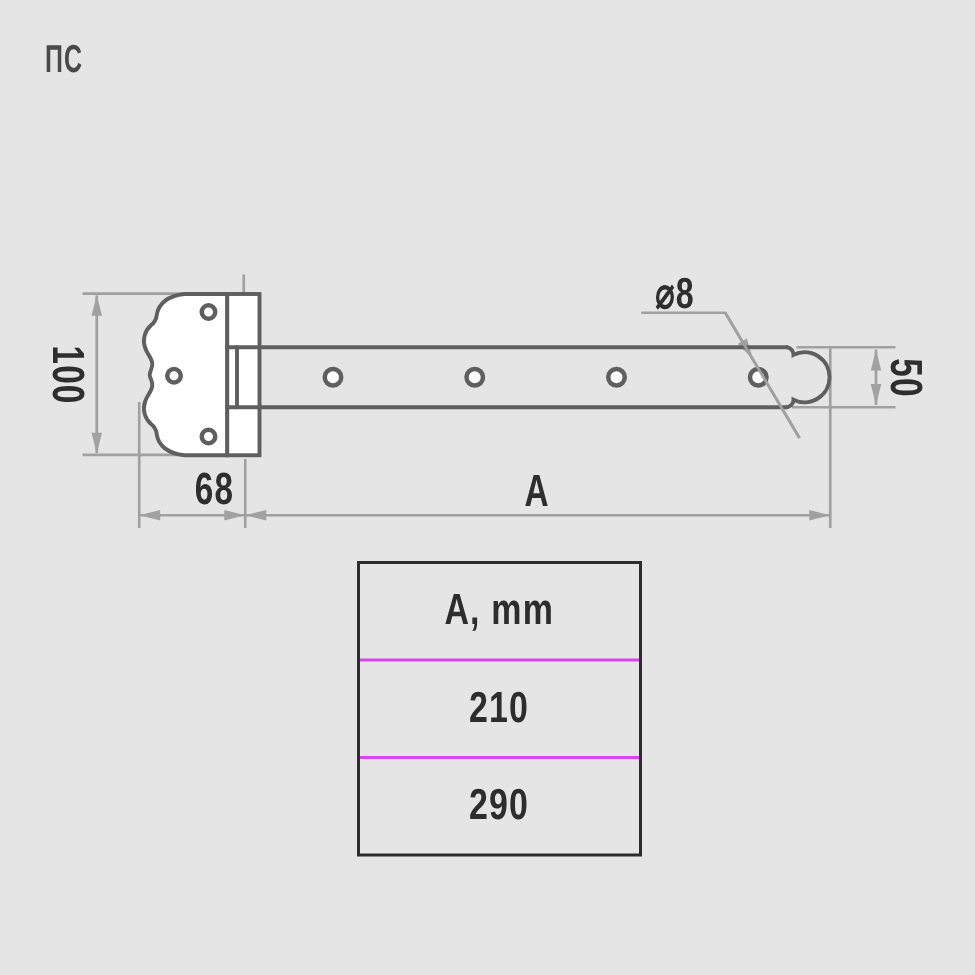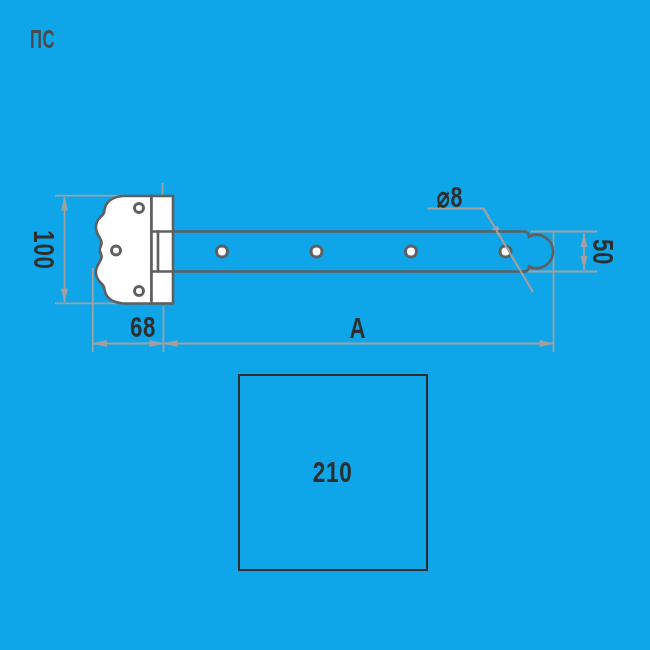--- a/index.html
+++ b/index.html
@@ -1,34 +1,34 @@
 <!DOCTYPE html>
 <html><head>
 <meta charset="utf-8">
 <style>
   html,body{margin:0;padding:0;background:#fff;}
-  .stage{position:relative;width:650px;height:650px;background:#0ea5e9;overflow:hidden;
+  .stage{position:relative;width:650px;height:650px;background:#e5e5e5;overflow:hidden;
          font-family:"Liberation Sans", sans-serif;}
   .stage svg{position:absolute;left:0;top:0;}
 
   
   .lbl{position:absolute;color:#2e2e2e;font-weight:700;white-space:nowrap;line-height:1;
        transform:translate(-50%,-50%);}
   .lbl>span{display:inline-block;transform:scaleX(0.74);letter-spacing:1px;}
   .lbl.rot{transform:translate(-50%,-50%) rotate(90deg);}
   .dim-num{font-size:30px;}
   .dia-num{font-size:29px;}
   .ps{position:absolute;left:30px;top:26px;color:#4a4a4a;font-weight:700;font-size:26px;
       line-height:1;transform-origin:left top;transform:scaleX(0.64);letter-spacing:1px;}
 
   
   .size-table{position:absolute;left:238px;top:374px;width:190px;height:197px;
               border:2px solid #2d2d2d;box-sizing:border-box;display:flex;flex-direction:column;}
   .size-row{flex:1;display:flex;align-items:center;justify-content:center;
-            border-top:2px solid #a16207;box-sizing:border-box;}
+            border-top:2px solid #d946ef;box-sizing:border-box;}
   .size-row:first-child{border-top:none;}
   .size-row span{display:inline-block;transform:scaleX(0.78);letter-spacing:1px;
                  font-size:29px;font-weight:700;color:#2d2d2d;line-height:1;}
 </style>
 </head>
 <body>
 
 <div class="stage">
 
   <div class="ps">ПС</div>
@@ -113,17 +113,23 @@
   </svg>
 
   <div class="lbl rot dim-num" style="left:44px;top:249.5px"><span>100</span></div>
   <div class="lbl dim-num" style="left:143px;top:326.5px"><span>68</span></div>
   <div class="lbl dim-num" style="left:358px;top:327.5px"><span>А</span></div>
   <div class="lbl dia-num" style="left:450px;top:197px"><span>⌀8</span></div>
   <div class="lbl rot dim-num" style="left:603px;top:251.5px"><span>50</span></div>
 
   <div class="size-table">
     <div class="size-row">
+        <span>А, mm</span>
+      </div>
+    <div class="size-row">
         <span>210</span>
+      </div>
+    <div class="size-row">
+        <span>290</span>
       </div>
   </div>
 
 </div>
 
 </body></html>

